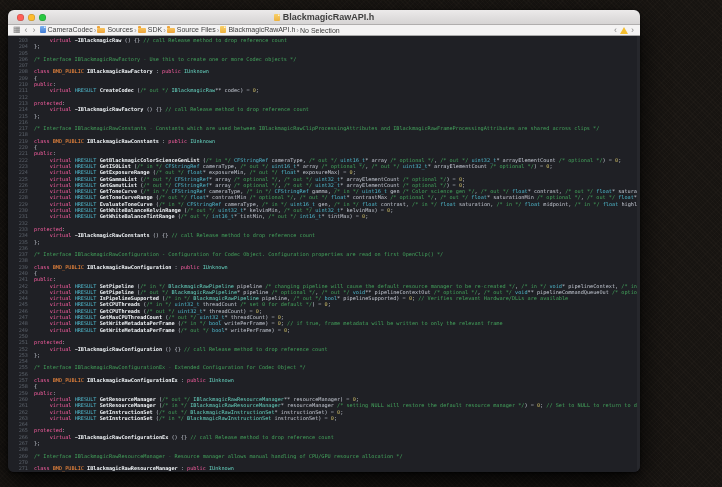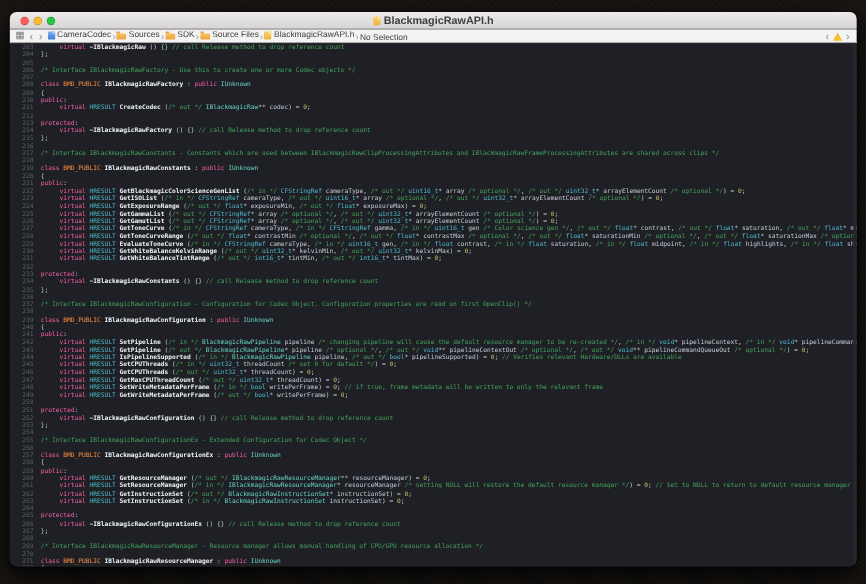--- a/index.html
+++ b/index.html
@@ -4,21 +4,21 @@
 <style>
   html,body{margin:0;padding:0;width:722px;height:487px;overflow:hidden;
     background:#171411;
     font-family:"Liberation Sans", sans-serif;}
   body{position:relative;
     background:
       repeating-linear-gradient(45deg, rgba(120,100,80,.05) 0 1px, transparent 1px 3px),
       repeating-linear-gradient(-45deg, rgba(90,80,70,.05) 0 1px, transparent 1px 4px),
       #171411;}
 
-  .window{position:absolute;left:8px;top:10px;width:706px;height:462px;
+  .window{position:absolute;left:8px;top:10px;width:632px;height:462px;
     border-radius:6px;overflow:hidden;
     box-shadow:0 10px 28px rgba(0,0,0,.9), 0 1px 3px rgba(0,0,0,.7);
     background:#1f2025;}
 
   
   .titlebar{height:14px;background:linear-gradient(#eceaea,#d6d4d4);
     border-bottom:1px solid #b0aeae;position:relative;
     display:flex;align-items:center;justify-content:center;}
   .lights{position:absolute;left:9px;top:4px;display:flex;gap:4px;}
   .light{width:7px;height:7px;border-radius:50%;box-shadow:inset 0 0 0 0.5px rgba(0,0,0,.25);}

